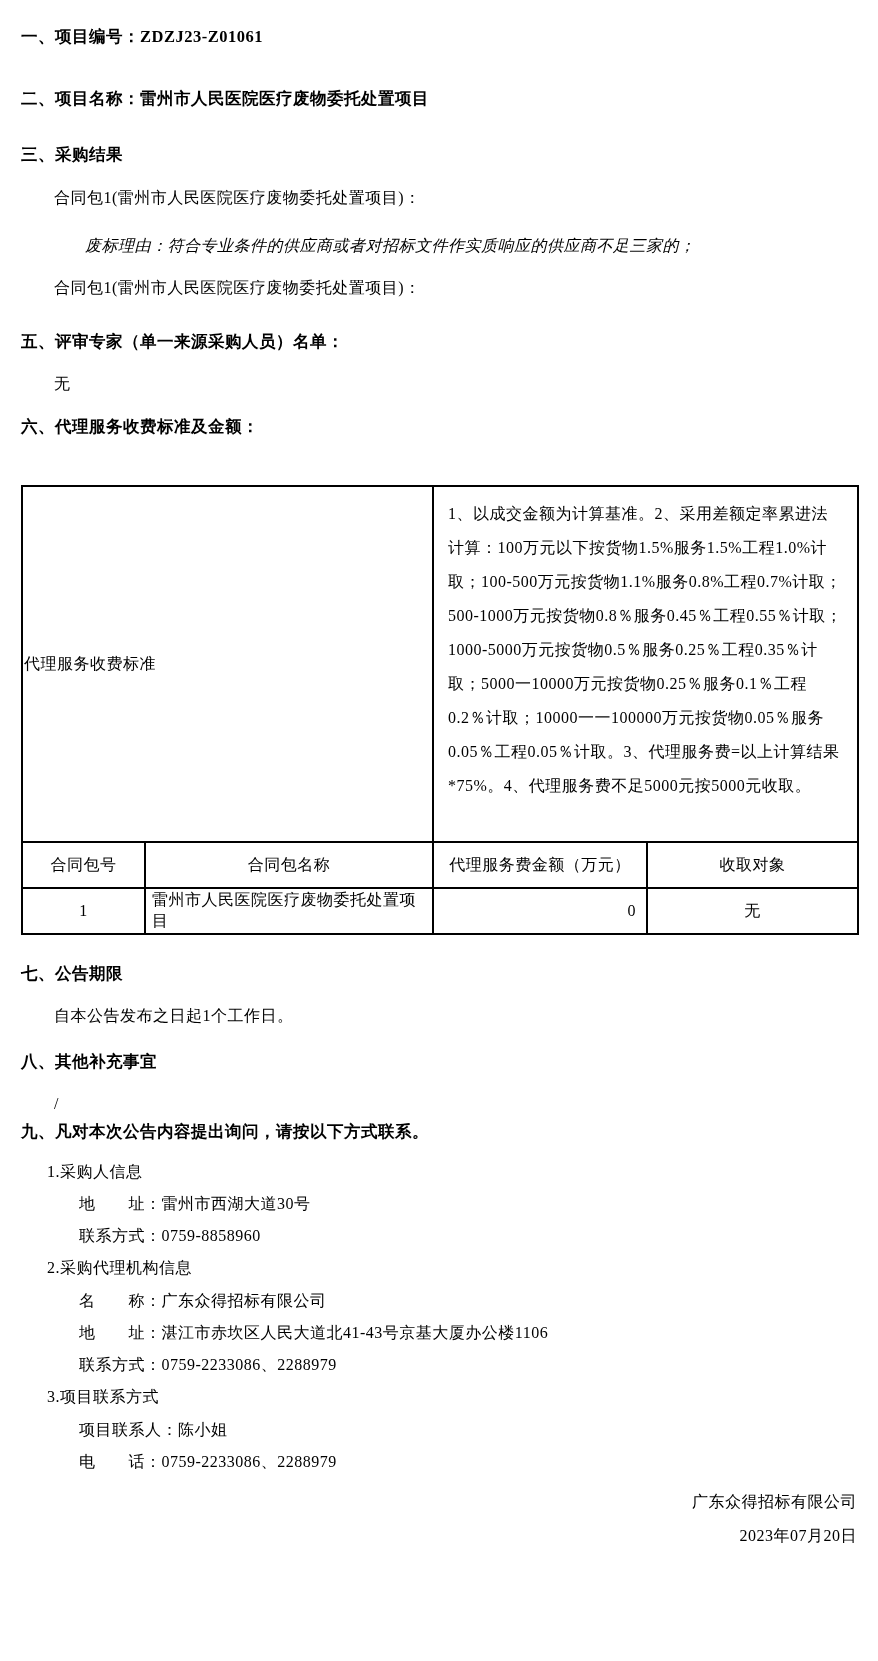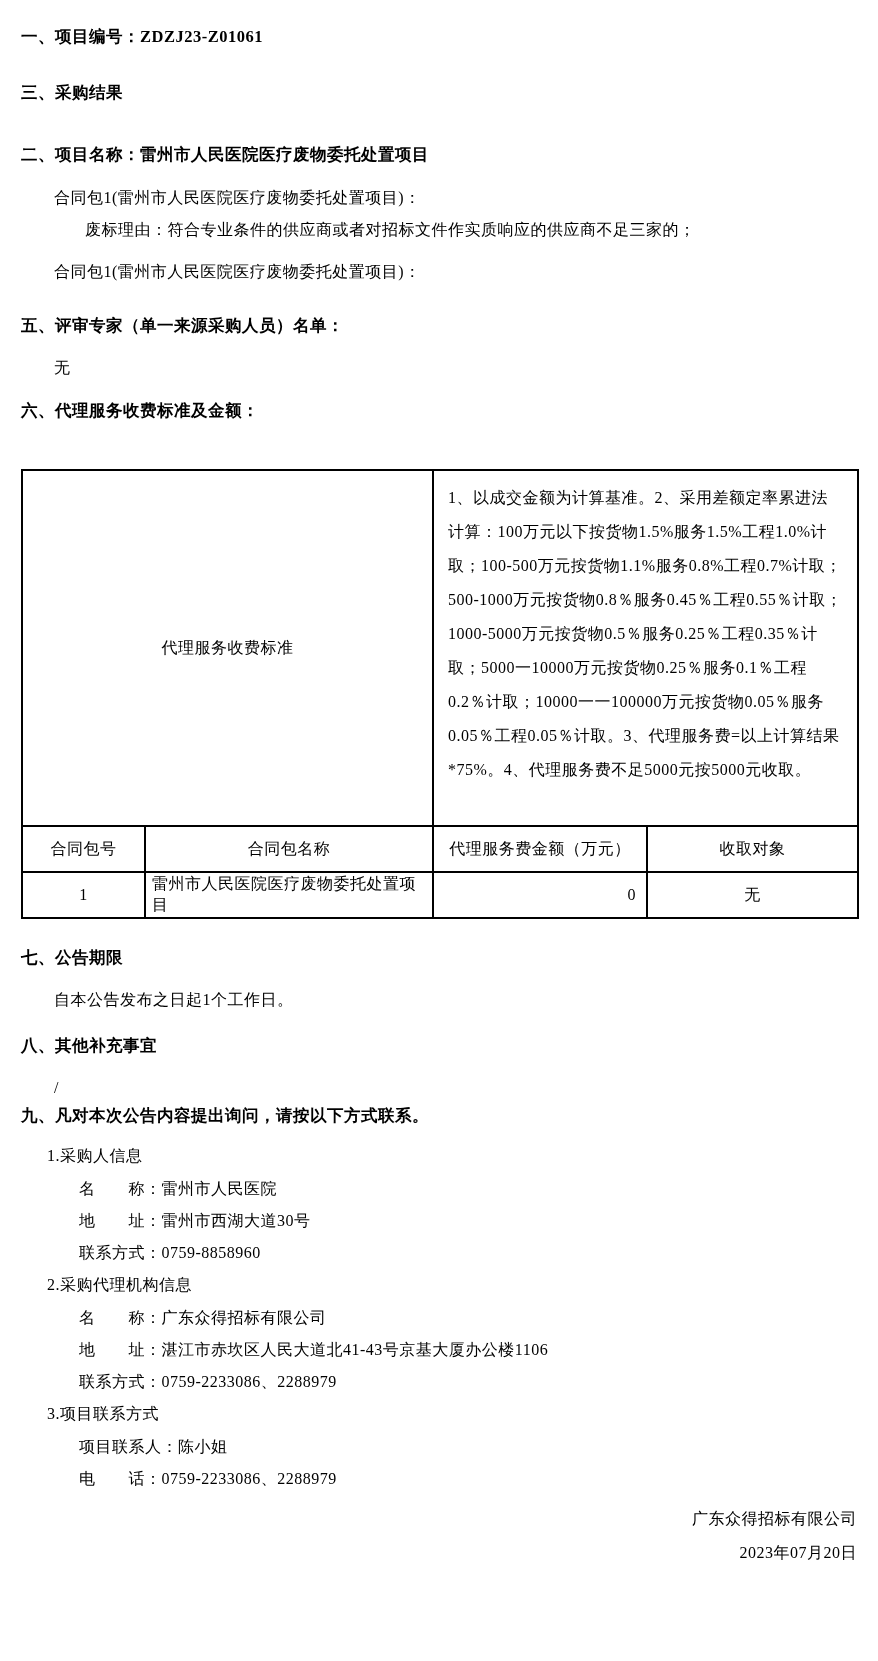--- a/index.html
+++ b/index.html
@@ -33,21 +33,21 @@
     letter-spacing: 0.5px;
   }
   .ind1 { padding-left: 33px; }   
   .ind2 { padding-left: 64px; }   
   .ind-c1 { padding-left: 26px; } 
   .ind-c2 { padding-left: 58px; } 
 
   .mt-h2 { margin-top: 36px; }
   .mt-h3 { margin-top: 30px; }
   .mt-pkg { margin-top: 15px; }
-  .mt-tight { margin-top: 2px; }
+  .mt-tight { margin-top: 18px; font-style: italic; }
   .mt-h4 { margin-top: 16px; }
   .mt-pkg4 { margin-top: 12px; }
   .mt-info { margin-top: 4px; }
   .mt-h5 { margin-top: 26px; }
   .mt-none { margin-top: 14px; }
   .mt-h6 { margin-top: 15px; }
   .mt-table { margin-top: 45px; }
   .mt-h7 { margin-top: 26px; }
   .mt-c7 { margin-top: 14px; }
   .mt-h8 { margin-top: 18px; }
@@ -65,21 +65,21 @@
     table-layout: fixed;
   }
   table.fee-table td, table.fee-table th {
     border: 2px solid #000000;
     font-weight: 400;
     font-size: 16px;
     box-sizing: border-box;
     letter-spacing: 0.5px;
   }
   .cell-standard-label {
-    text-align: center;
+    text-align: left;
     vertical-align: middle;
     height: 356px;
     border-radius: 31px;
   }
   .cell-standard-text {
     text-align: left;
     vertical-align: top;
     padding: 10px 14px 10px 14px;
     line-height: 34px;
   }
@@ -105,23 +105,23 @@
     text-align: right;
   }
 </style>
 </head>
 <body>
 
 <div class="page">
 
   <div class="h">一、项目编号：ZDZJ23-Z01061</div>
 
+  <div class="h mt-h2">二、项目名称：雷州市人民医院医疗废物委托处置项目</div>
+
   <div class="h mt-h3">三、采购结果</div>
-
-  <div class="h mt-h2">二、项目名称：雷州市人民医院医疗废物委托处置项目</div>
   <div class="body-line ind1 mt-pkg">合同包1(雷州市人民医院医疗废物委托处置项目)：</div>
   <div class="body-line ind2 mt-tight">废标理由：符合专业条件的供应商或者对招标文件作实质响应的供应商不足三家的；</div>
 
   <div class="body-line ind1 mt-pkg4">合同包1(雷州市人民医院医疗废物委托处置项目)：</div>
 
   <div class="h mt-h5">五、评审专家（单一来源采购人员）名单：</div>
   <div class="body-line ind1 mt-none">无</div>
 
   <div class="h mt-h6">六、代理服务收费标准及金额：</div>
 
@@ -154,21 +154,20 @@
 
   <div class="h mt-h7">七、公告期限</div>
   <div class="body-line ind1 mt-c7">自本公告发布之日起1个工作日。</div>
 
   <div class="h mt-h8">八、其他补充事宜</div>
   <div class="body-line ind1 mt-c8">/</div>
 
   <div class="h mt-h9">九、凡对本次公告内容提出询问，请按以下方式联系。</div>
 
   <div class="c-line ind-c1 mt-ctitle">1.采购人信息</div>
-  <div class="c-line ind-c2 mt-cfirst">名　　称：雷州市人民医院</div>
   <div class="c-line ind-c2 mt-cline">地　　址：雷州市西湖大道30号</div>
   <div class="c-line ind-c2 mt-cline">联系方式：0759-8858960</div>
 
   <div class="c-line ind-c1 mt-cline">2.采购代理机构信息</div>
   <div class="c-line ind-c2 mt-cfirst">名　　称：广东众得招标有限公司</div>
   <div class="c-line ind-c2 mt-cline">地　　址：湛江市赤坎区人民大道北41-43号京基大厦办公楼1106</div>
   <div class="c-line ind-c2 mt-cline">联系方式：0759-2233086、2288979</div>
 
   <div class="c-line ind-c1 mt-cline">3.项目联系方式</div>
   <div class="c-line ind-c2 mt-cfirst">项目联系人：陈小姐</div>

